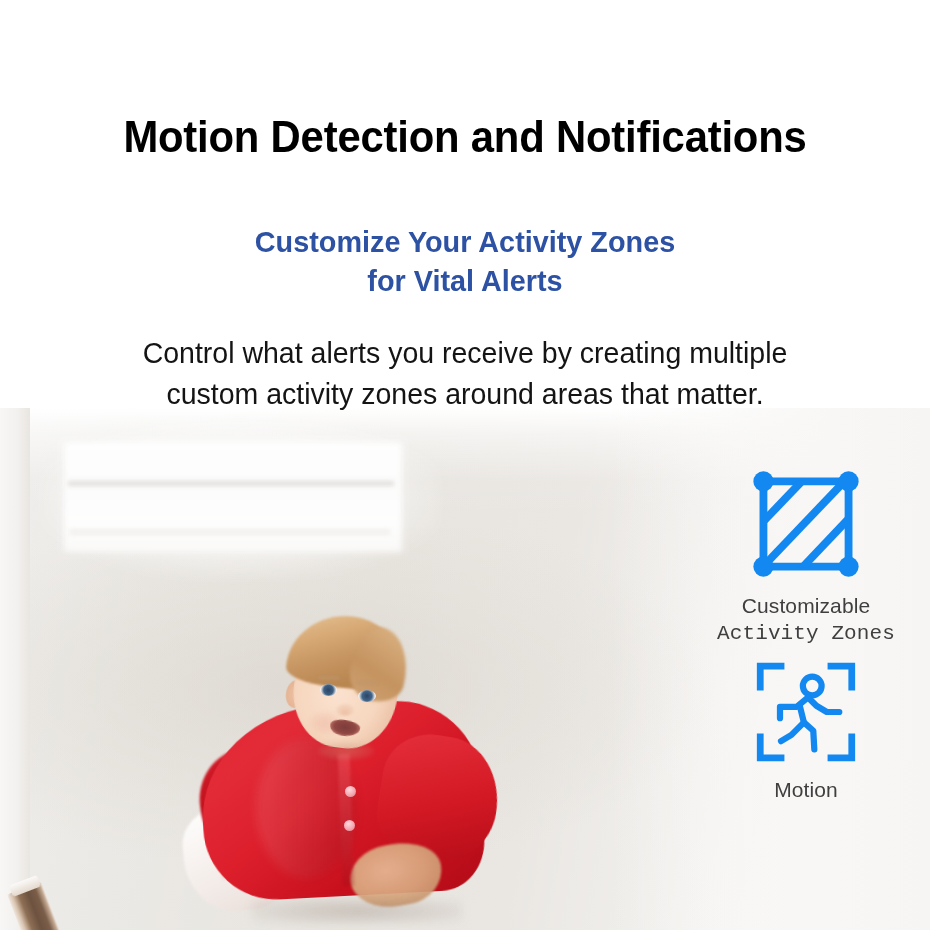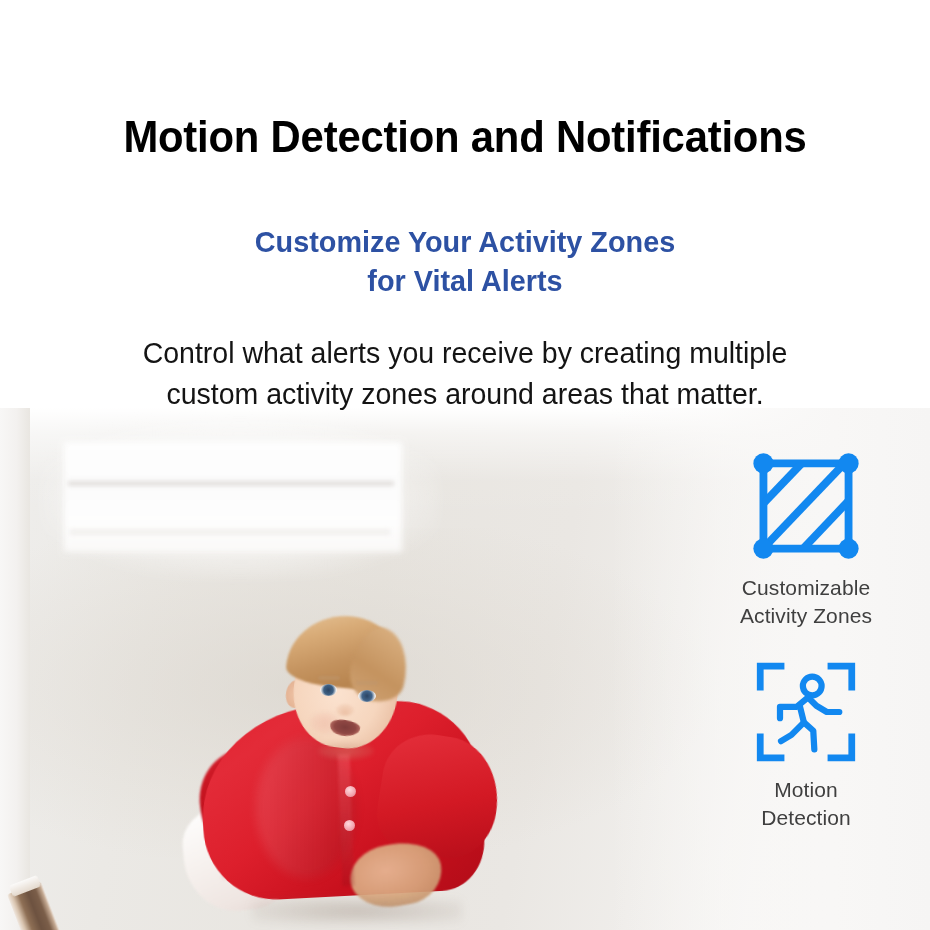--- a/index.html
+++ b/index.html
@@ -289,23 +289,23 @@
     position: absolute;
     text-align: center;
   }
   .feature-label {
     font-size: 21px;
     line-height: 28px;
     color: #3f3f3f;
     font-weight: 400;
     letter-spacing: 0.1px;
   }
-  .feature-label .l2 { display: block; }
-
-  #feature-zones { left: 700px; top: 450px; width: 212px; }
+  .feature-label .l2 { display: block; font-family: Liberation Mono, monospace; }
+
+  #feature-zones { left: 700px; top: 468px; width: 212px; }
   #feature-zones .feature-icon { width: 112px; height: 112px; margin: 0 auto 12px; display: block; }
   #feature-motion { left: 700px; top: 660px; width: 212px; }
   #feature-motion .feature-icon { width: 104px; height: 104px; margin: 0 auto 12px; display: block; }
 </style>
 </head>
 <body>
 
 <div id="stage">
 
   <div class="photo">
@@ -412,17 +412,16 @@
       <g stroke="#1288f0" stroke-width="6" fill="none" stroke-linecap="round" stroke-linejoin="round">
         <circle cx="56" cy="25" r="9"></circle>
         <path d="M52 36 L41 45 L25 45 L25 56"></path>
         <path d="M52 36 L60 44 L70 50 L82 50"></path>
         <path d="M44 44 L48 60 L57 68 L58 86"></path>
         <path d="M48 60 L36 72 L26 78"></path>
       </g>
     </svg>
     <div class="feature-label">
       <span>Motion</span>
-      <span class="l2">Detection</span>
     </div>
   </div>
 
 </div>
 
 </body></html>

